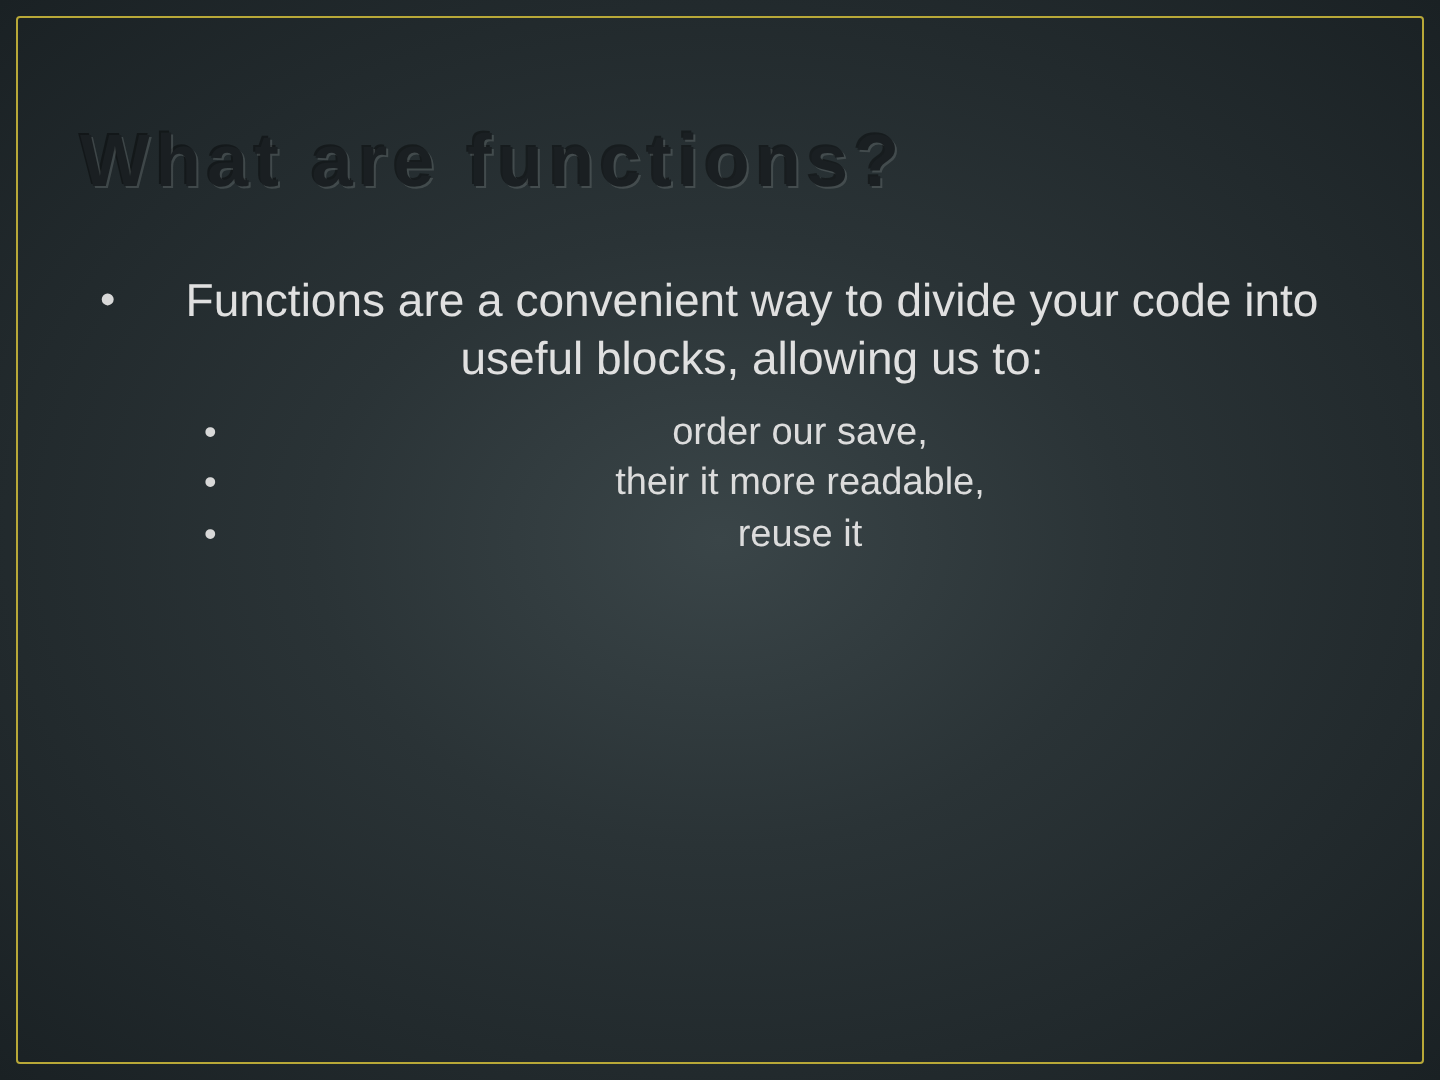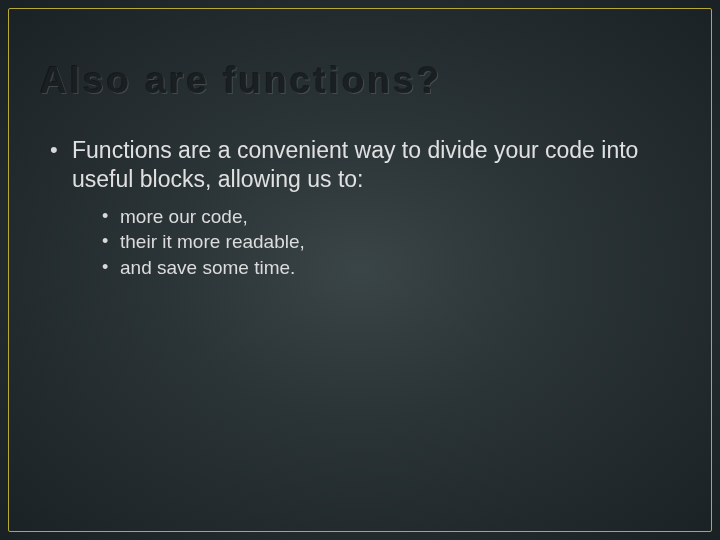--- a/index.html
+++ b/index.html
@@ -25,20 +25,21 @@
     font-size: 37px;
     font-weight: bold;
     letter-spacing: 3px;
     color: #1a1f22;
     text-shadow: 1px 1px 0 rgba(120,130,130,0.35), -1px -1px 0 rgba(0,0,0,0.4);
     margin-bottom: 34px;
   }
   ul.level1 {
     list-style: none;
     padding-left: 6px;
+    text-align: center;
   }
   ul.level1 > li {
     position: relative;
     padding-left: 26px;
     font-size: 23px;
     line-height: 1.25;
     color: #e0e0e0;
     margin-bottom: 10px;
   }
   ul.level1 > li::before {
@@ -70,25 +71,25 @@
     color: #d8d8d8;
     font-size: 18px;
   }
 </style>
 </head>
 <body>
 
 <div class="frame"></div>
 
 <div class="content">
-  <h1 class="title">Also are functions?</h1>
+  <h1 class="title">What are functions?</h1>
 
   <ul class="level1">
     <li>
       <span>Functions are a convenient way to divide your code into useful blocks, allowing us to:</span>
       <ul class="level2">
-        <li><span>more our code,</span></li>
+        <li><span>order our save,</span></li>
         <li><span>their it more readable,</span></li>
-        <li><span>and save some time.</span></li>
+        <li><span>reuse it</span></li>
       </ul>
     </li>
   </ul>
 </div>
 
 </body></html>

